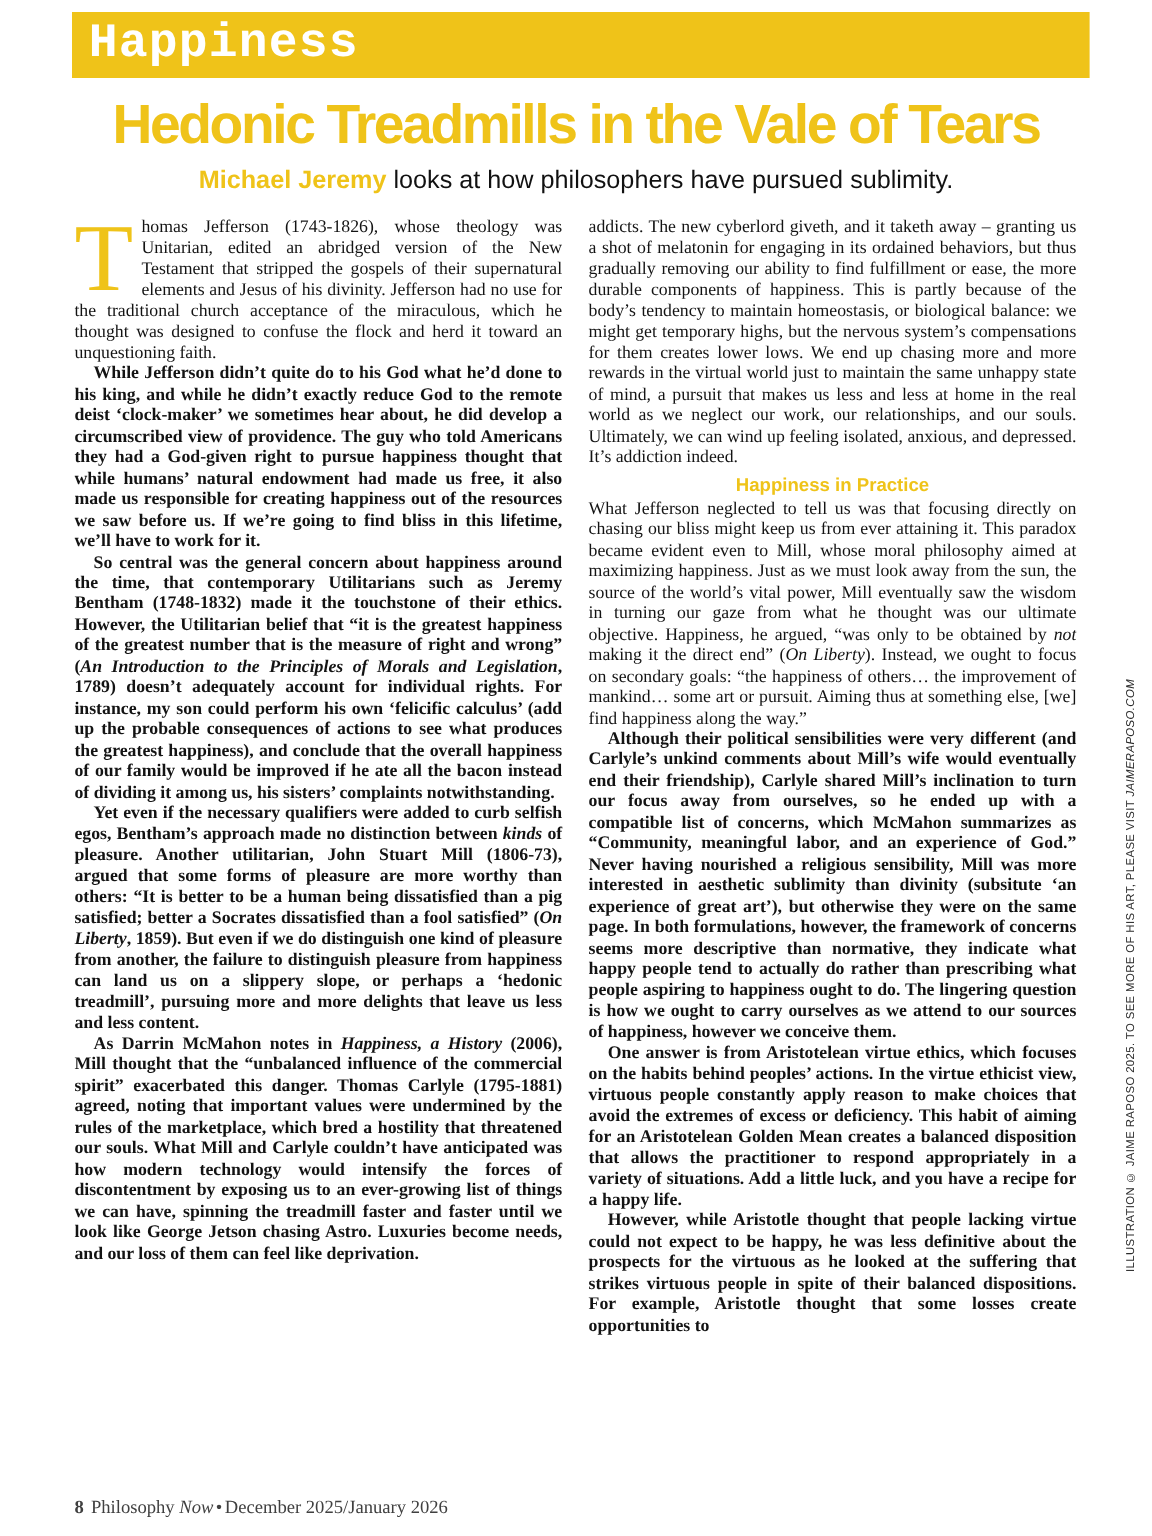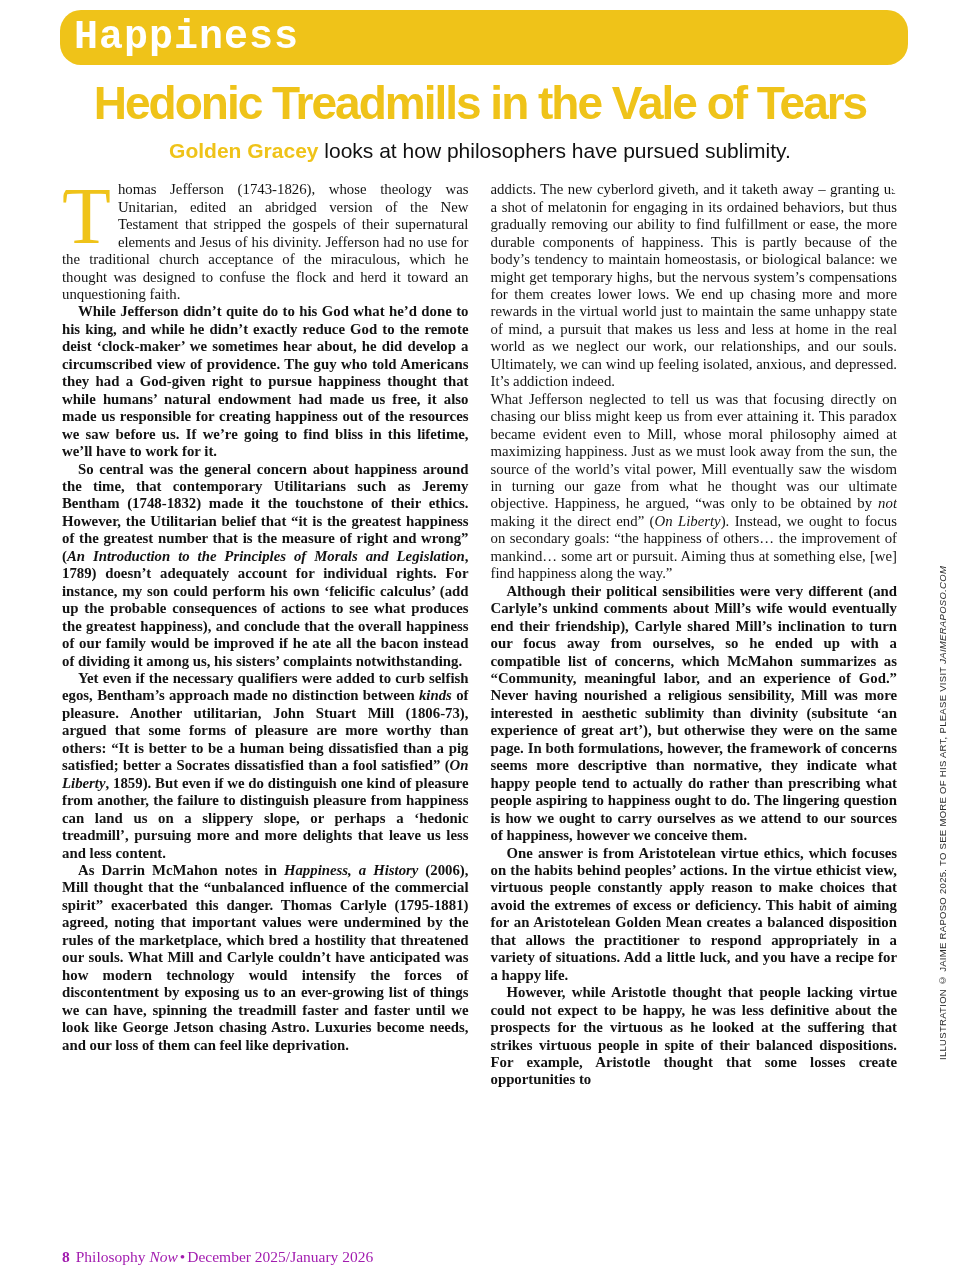--- a/index.html
+++ b/index.html
@@ -1,16 +1,16 @@
 <!DOCTYPE html>
 <html lang="en" style="--accent: #EFC319;"><head>
 <meta charset="utf-8">
 <style>
   :root { --accent:#EFC319; }
-  * { box-sizing:border-box;border-radius:21px; }
+  * { box-sizing:border-box; }
   html,body { margin:0; padding:0; }
   body {
     width:960px; height:1280px; position:relative; overflow:hidden;
     background:#ffffff; color:#131313;
     font-family:"Liberation Serif", serif;
   }
   .banner {
     margin:10px 52px 0 60px; height:55px;
     background:var(--accent);
     display:flex; align-items:center;
@@ -51,48 +51,49 @@
   }
   .it { font-style:italic; }
   .credit {
     position:absolute; right:12px; top:485px; height:575px;
     writing-mode:vertical-rl; transform:rotate(180deg);
     font-family:"Liberation Sans", sans-serif; font-size:9.5px;
     letter-spacing:0.3px; color:#2a2a2a; white-space:nowrap;
   }
   .footer {
     position:absolute; left:62px; bottom:14px; font-size:15.5px;
-    font-family:"Liberation Serif", serif; color:#a21caf;
+    font-family:"Liberation Serif", serif; color:#404040;
   }
   .footer .pg { font-weight:700; margin-right:6px; }
   .footer .bullet { margin:0 2px; }
 </style>
 </head>
 <body>
 
 <div class="banner">
   <span class="banner-text">Happiness</span>
 </div>
 
 <h1 class="title">Hedonic Treadmills in the Vale of Tears</h1>
 
 <div class="byline">
-  <span class="author">Golden Gracey</span><span> looks at how philosophers have pursued sublimity.</span>
+  <span class="author">Michael Jeremy</span><span> looks at how philosophers have pursued sublimity.</span>
 </div>
 
 <div class="columns">
   <div class="col" id="col-left">
       <p class="para"><span class="dropcap">T</span><span>homas Jefferson (1743-1826), whose theology was Unitarian, edited an abridged version of the New Testament that stripped the gospels of their supernatural elements and Jesus of his divinity. Jefferson had no use for the traditional church acceptance of the miraculous, which he thought was designed to confuse the flock and herd it toward an unquestioning faith.</span></p>
       <p class="para indent"><span>While Jefferson didn’t quite do to his God what he’d done to his king, and while he didn’t exactly reduce God to the remote deist ‘clock-maker’ we sometimes hear about, he did develop a circumscribed view of providence. The guy who told Americans they had a God-given right to pursue happiness thought that while humans’ natural endowment had made us free, it also made us responsible for creating happiness out of the resources we saw before us. If we’re going to find bliss in this lifetime, we’ll have to work for it.</span></p>
       <p class="para indent"><span>So central was the general concern about happiness around the time, that contemporary Utilitarians such as Jeremy Bentham (1748-1832) made it the touchstone of their ethics. However, the Utilitarian belief that “it is the greatest happiness of the greatest number that is the measure of right and wrong” (</span><span class="it">An Introduction to the Principles of Morals and Legislation</span><span>, 1789) doesn’t adequately account for individual rights. For instance, my son could perform his own ‘felicific calculus’ (add up the probable consequences of actions to see what produces the greatest happiness), and conclude that the overall happiness of our family would be improved if he ate all the bacon instead of dividing it among us, his sisters’ complaints notwithstanding.</span></p>
       <p class="para indent"><span>Yet even if the necessary qualifiers were added to curb selfish egos, Bentham’s approach made no distinction between </span><span class="it">kinds</span><span> of pleasure. Another utilitarian, John Stuart Mill (1806-73), argued that some forms of pleasure are more worthy than others: “It is better to be a human being dissatisfied than a pig satisfied; better a Socrates dissatisfied than a fool satisfied” (</span><span class="it">On Liberty</span><span>, 1859). But even if we do distinguish one kind of pleasure from another, the failure to distinguish pleasure from happiness can land us on a slippery slope, or perhaps a ‘hedonic treadmill’, pursuing more and more delights that leave us less and less content.</span></p>
       <p class="para indent"><span>As Darrin McMahon notes in </span><span class="it">Happiness, a History</span><span> (2006), Mill thought that the “unbalanced influence of the commercial spirit” exacerbated this danger. Thomas Carlyle (1795-1881) agreed, noting that important values were undermined by the rules of the marketplace, which bred a hostility that threatened our souls. What Mill and Carlyle couldn’t have anticipated was how modern technology would intensify the forces of discontentment by exposing us to an ever-growing list of things we can have, spinning the treadmill faster and faster until we look like George Jetson chasing Astro. Luxuries become needs, and our loss of them can feel like deprivation.</span></p>
     </div>
   <div class="col" id="col-right">
       <p class="para"><span>addicts. The new cyberlord giveth, and it taketh away – granting us a shot of melatonin for engaging in its ordained behaviors, but thus gradually removing our ability to find fulfillment or ease, the more durable components of happiness. This is partly because of the body’s tendency to maintain homeostasis, or biological balance: we might get temporary highs, but the nervous system’s compensations for them creates lower lows. We end up chasing more and more rewards in the virtual world just to maintain the same unhappy state of mind, a pursuit that makes us less and less at home in the real world as we neglect our work, our relationships, and our souls. Ultimately, we can wind up feeling isolated, anxious, and depressed. It’s addiction indeed.</span></p>
+      <h3 class="subhead">Happiness in Practice</h3>
       <p class="para"><span>What Jefferson neglected to tell us was that focusing directly on chasing our bliss might keep us from ever attaining it. This paradox became evident even to Mill, whose moral philosophy aimed at maximizing happiness. Just as we must look away from the sun, the source of the world’s vital power, Mill eventually saw the wisdom in turning our gaze from what he thought was our ultimate objective. Happiness, he argued, “was only to be obtained by </span><span class="it">not</span><span> making it the direct end” (</span><span class="it">On Liberty</span><span>). Instead, we ought to focus on secondary goals: “the happiness of others… the improvement of mankind… some art or pursuit. Aiming thus at something else, [we] find happiness along the way.”</span></p>
       <p class="para indent"><span>Although their political sensibilities were very different (and Carlyle’s unkind comments about Mill’s wife would eventually end their friendship), Carlyle shared Mill’s inclination to turn our focus away from ourselves, so he ended up with a compatible list of concerns, which McMahon summarizes as “Community, meaningful labor, and an experience of God.” Never having nourished a religious sensibility, Mill was more interested in aesthetic sublimity than divinity (subsitute ‘an experience of great art’), but otherwise they were on the same page. In both formulations, however, the framework of concerns seems more descriptive than normative, they indicate what happy people tend to actually do rather than prescribing what people aspiring to happiness ought to do. The lingering question is how we ought to carry ourselves as we attend to our sources of happiness, however we conceive them.</span></p>
       <p class="para indent"><span>One answer is from Aristotelean virtue ethics, which focuses on the habits behind peoples’ actions. In the virtue ethicist view, virtuous people constantly apply reason to make choices that avoid the extremes of excess or deficiency. This habit of aiming for an Aristotelean Golden Mean creates a balanced disposition that allows the practitioner to respond appropriately in a variety of situations. Add a little luck, and you have a recipe for a happy life.</span></p>
       <p class="para indent"><span>However, while Aristotle thought that people lacking virtue could not expect to be happy, he was less definitive about the prospects for the virtuous as he looked at the suffering that strikes virtuous people in spite of their balanced dispositions. For example, Aristotle thought that some losses create opportunities to</span></p>
     </div>
 </div>
 
 <div class="credit">
   <span>ILLUSTRATION © JAIME RAPOSO 2025. TO SEE MORE OF HIS ART, PLEASE VISIT </span><span class="it">JAIMERAPOSO.COM</span>
 </div>

